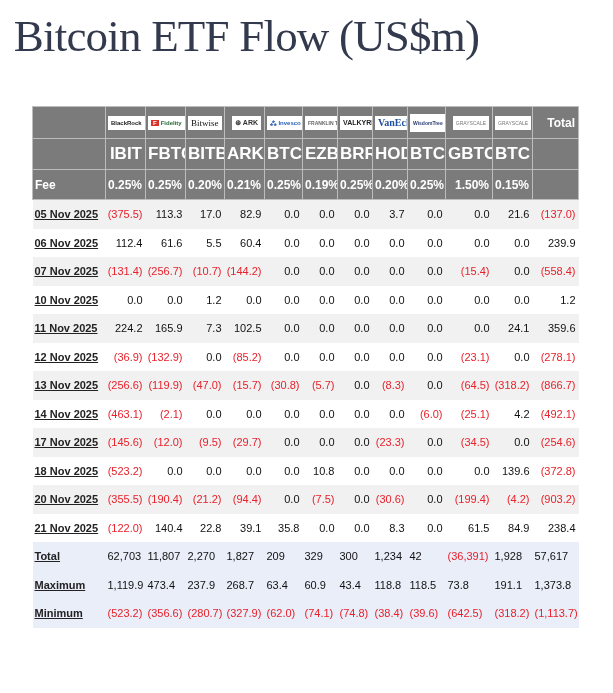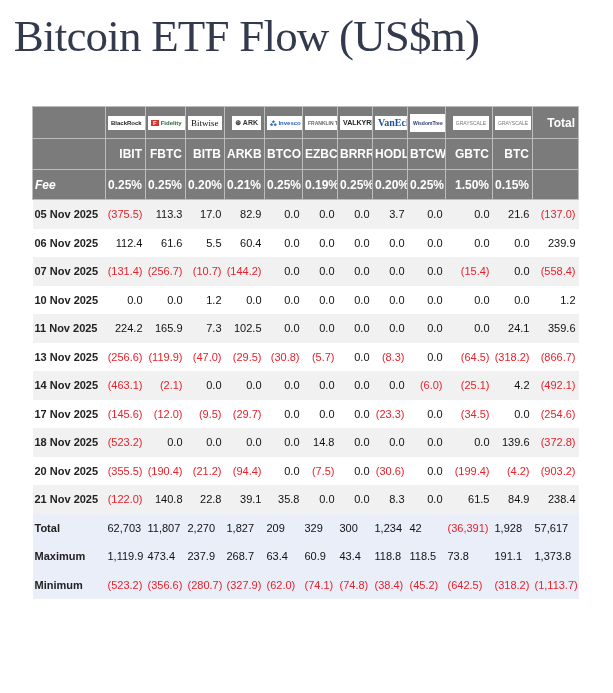--- a/index.html
+++ b/index.html
@@ -10,43 +10,43 @@
     letter-spacing: -0.8px; line-height: 60px;
   }
   table.flow {
     position: absolute; left: 32px; top: 106px;
     border-collapse: collapse; table-layout: fixed; width: 546px;
     font-size: 11px;
   }
   table.flow td, table.flow th { padding: 0 3px 0 2px; white-space: nowrap; overflow: hidden; }
   .hdr th { background: #7b7b7b; color: #ffffff; font-weight: bold; border: 1px solid #bdbdbd; text-align: right; }
   .hdr.logos th { height: 31px; }
-  .hdr.tickers th { height: 30px; font-size: 12px; }
+  .hdr.tickers th { height: 30px; font-size: 17px; }
   .hdr.fees th { height: 29px; font-size: 12px; }
-  .hdr th.left { text-align: left; font-style: italic; }
+  .hdr th.left { text-align: left; }
   .logo {
     display: inline-block; background: #ffffff; height: 14px; line-height: 14px;
     font-size: 6px; color: #222; font-weight: bold; padding: 0 3px; vertical-align: middle;
     font-family: "Liberation Sans", sans-serif;
   }
   .logo-center { text-align: right; text-decoration: underline; }
   .logo.fidelity { color: #2a6a3a; }
   .logo.fidelity .f { background: #d9322b; color: #fff; padding: 0 2px; margin-right: 2px; }
   .logo.bitwise { font-family: "Liberation Serif", serif; font-size: 9px; font-weight: normal; color: #111; }
   .logo.ark { font-size: 7px; color: #333; }
   .logo.invesco { color: #2a62b8; font-size: 6px; }
   .logo.franklin { color: #666; font-size: 5px; }
   .logo.valkyrie { font-size: 7px; color: #222; }
   .logo.vaneck { font-family: "Liberation Serif", serif; font-size: 10px; color: #1f4fa0; }
   .logo.wisdom { font-size: 5px; color: #2a3a70; height: 18px; line-height: 18px; }
   .logo.gray { font-size: 5px; color: #777; font-weight: normal; }
   tr.day td { height: 28.5px; color: #111; text-align: right; }
   tr.day:nth-child(odd) td { background: #f1f1f1; }
   tr.day:nth-child(even) td { background: #ffffff; }
-  tr.day td.date, tr.sum td.label { text-align: left; font-weight: bold; color: #222; }
+  tr.day td.date, tr.sum td.label { text-align: left; font-weight: bold; color: #222; text-decoration: underline; }
   tr.sum td { background: #e9eef9; height: 28.5px; color: #111; text-align: left; }
   .neg { color: #e8212b !important; }
 </style>
 </head>
 <body>
 
 <div class="title">Bitcoin ETF Flow (US$m)</div>
 
 <table class="flow">
   <colgroup>
@@ -181,25 +181,40 @@
         <td>0.0</td>
         <td>0.0</td>
         <td>0.0</td>
         <td>0.0</td>
         <td>0.0</td>
         <td>0.0</td>
         <td>24.1</td>
         <td>359.6</td>
       </tr>
       <tr class="day">
+        <td class="date">12 Nov 2025</td>
+        <td class="neg">(36.9)</td>
+        <td class="neg">(132.9)</td>
+        <td>0.0</td>
+        <td class="neg">(85.2)</td>
+        <td>0.0</td>
+        <td>0.0</td>
+        <td>0.0</td>
+        <td>0.0</td>
+        <td>0.0</td>
+        <td class="neg">(23.1)</td>
+        <td>0.0</td>
+        <td class="neg">(278.1)</td>
+      </tr>
+      <tr class="day">
         <td class="date">13 Nov 2025</td>
         <td class="neg">(256.6)</td>
         <td class="neg">(119.9)</td>
         <td class="neg">(47.0)</td>
-        <td class="neg">(29.5)</td>
+        <td class="neg">(15.7)</td>
         <td class="neg">(30.8)</td>
         <td class="neg">(5.7)</td>
         <td>0.0</td>
         <td class="neg">(8.3)</td>
         <td>0.0</td>
         <td class="neg">(64.5)</td>
         <td class="neg">(318.2)</td>
         <td class="neg">(866.7)</td>
       </tr>
       <tr class="day">
@@ -232,21 +247,21 @@
         <td>0.0</td>
         <td class="neg">(254.6)</td>
       </tr>
       <tr class="day">
         <td class="date">18 Nov 2025</td>
         <td class="neg">(523.2)</td>
         <td>0.0</td>
         <td>0.0</td>
         <td>0.0</td>
         <td>0.0</td>
-        <td>14.8</td>
+        <td>10.8</td>
         <td>0.0</td>
         <td>0.0</td>
         <td>0.0</td>
         <td>0.0</td>
         <td>139.6</td>
         <td class="neg">(372.8)</td>
       </tr>
       <tr class="day">
         <td class="date">20 Nov 2025</td>
         <td class="neg">(355.5)</td>
@@ -258,21 +273,21 @@
         <td>0.0</td>
         <td class="neg">(30.6)</td>
         <td>0.0</td>
         <td class="neg">(199.4)</td>
         <td class="neg">(4.2)</td>
         <td class="neg">(903.2)</td>
       </tr>
       <tr class="day">
         <td class="date">21 Nov 2025</td>
         <td class="neg">(122.0)</td>
-        <td>140.8</td>
+        <td>140.4</td>
         <td>22.8</td>
         <td>39.1</td>
         <td>35.8</td>
         <td>0.0</td>
         <td>0.0</td>
         <td>8.3</td>
         <td>0.0</td>
         <td>61.5</td>
         <td>84.9</td>
         <td>238.4</td>
@@ -312,19 +327,19 @@
       <tr class="sum">
         <td class="label">Minimum</td>
         <td class="neg">(523.2)</td>
         <td class="neg">(356.6)</td>
         <td class="neg">(280.7)</td>
         <td class="neg">(327.9)</td>
         <td class="neg">(62.0)</td>
         <td class="neg">(74.1)</td>
         <td class="neg">(74.8)</td>
         <td class="neg">(38.4)</td>
-        <td class="neg">(45.2)</td>
+        <td class="neg">(39.6)</td>
         <td class="neg">(642.5)</td>
         <td class="neg">(318.2)</td>
         <td class="neg">(1,113.7)</td>
       </tr>
     </tbody>
 </table>
 
 </body></html>

